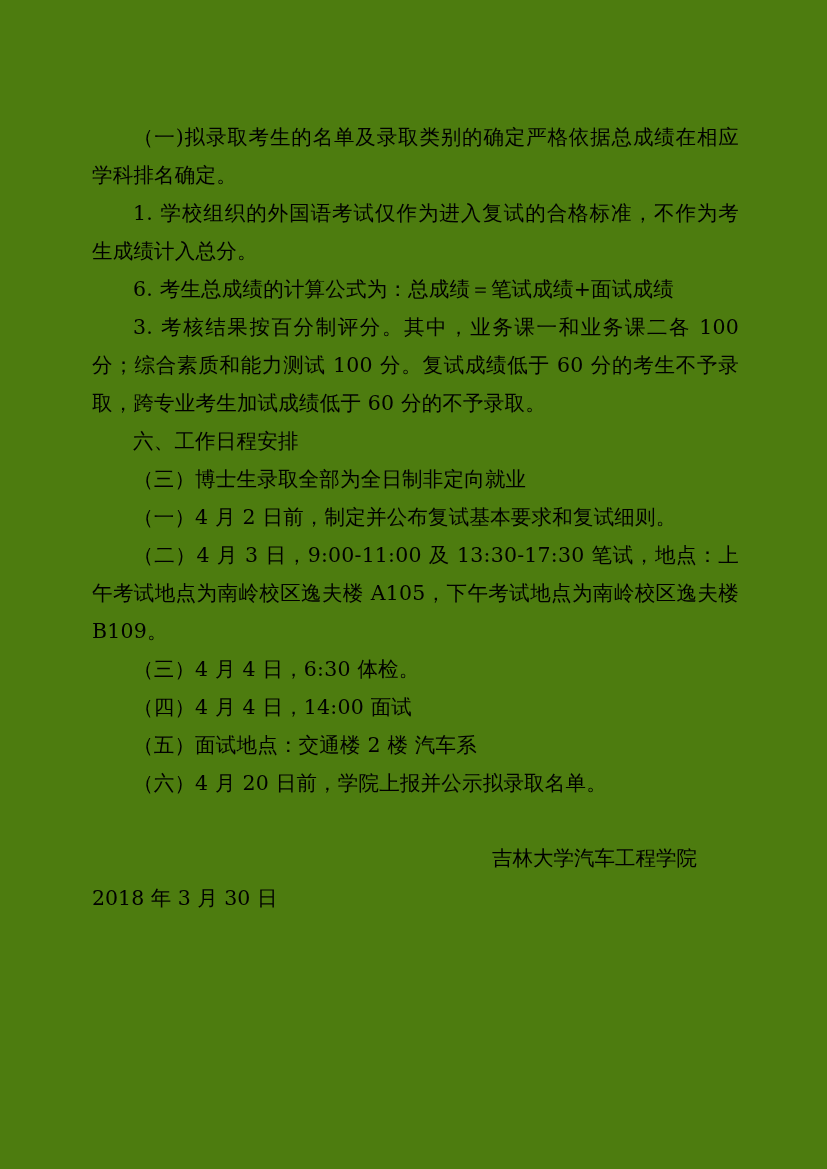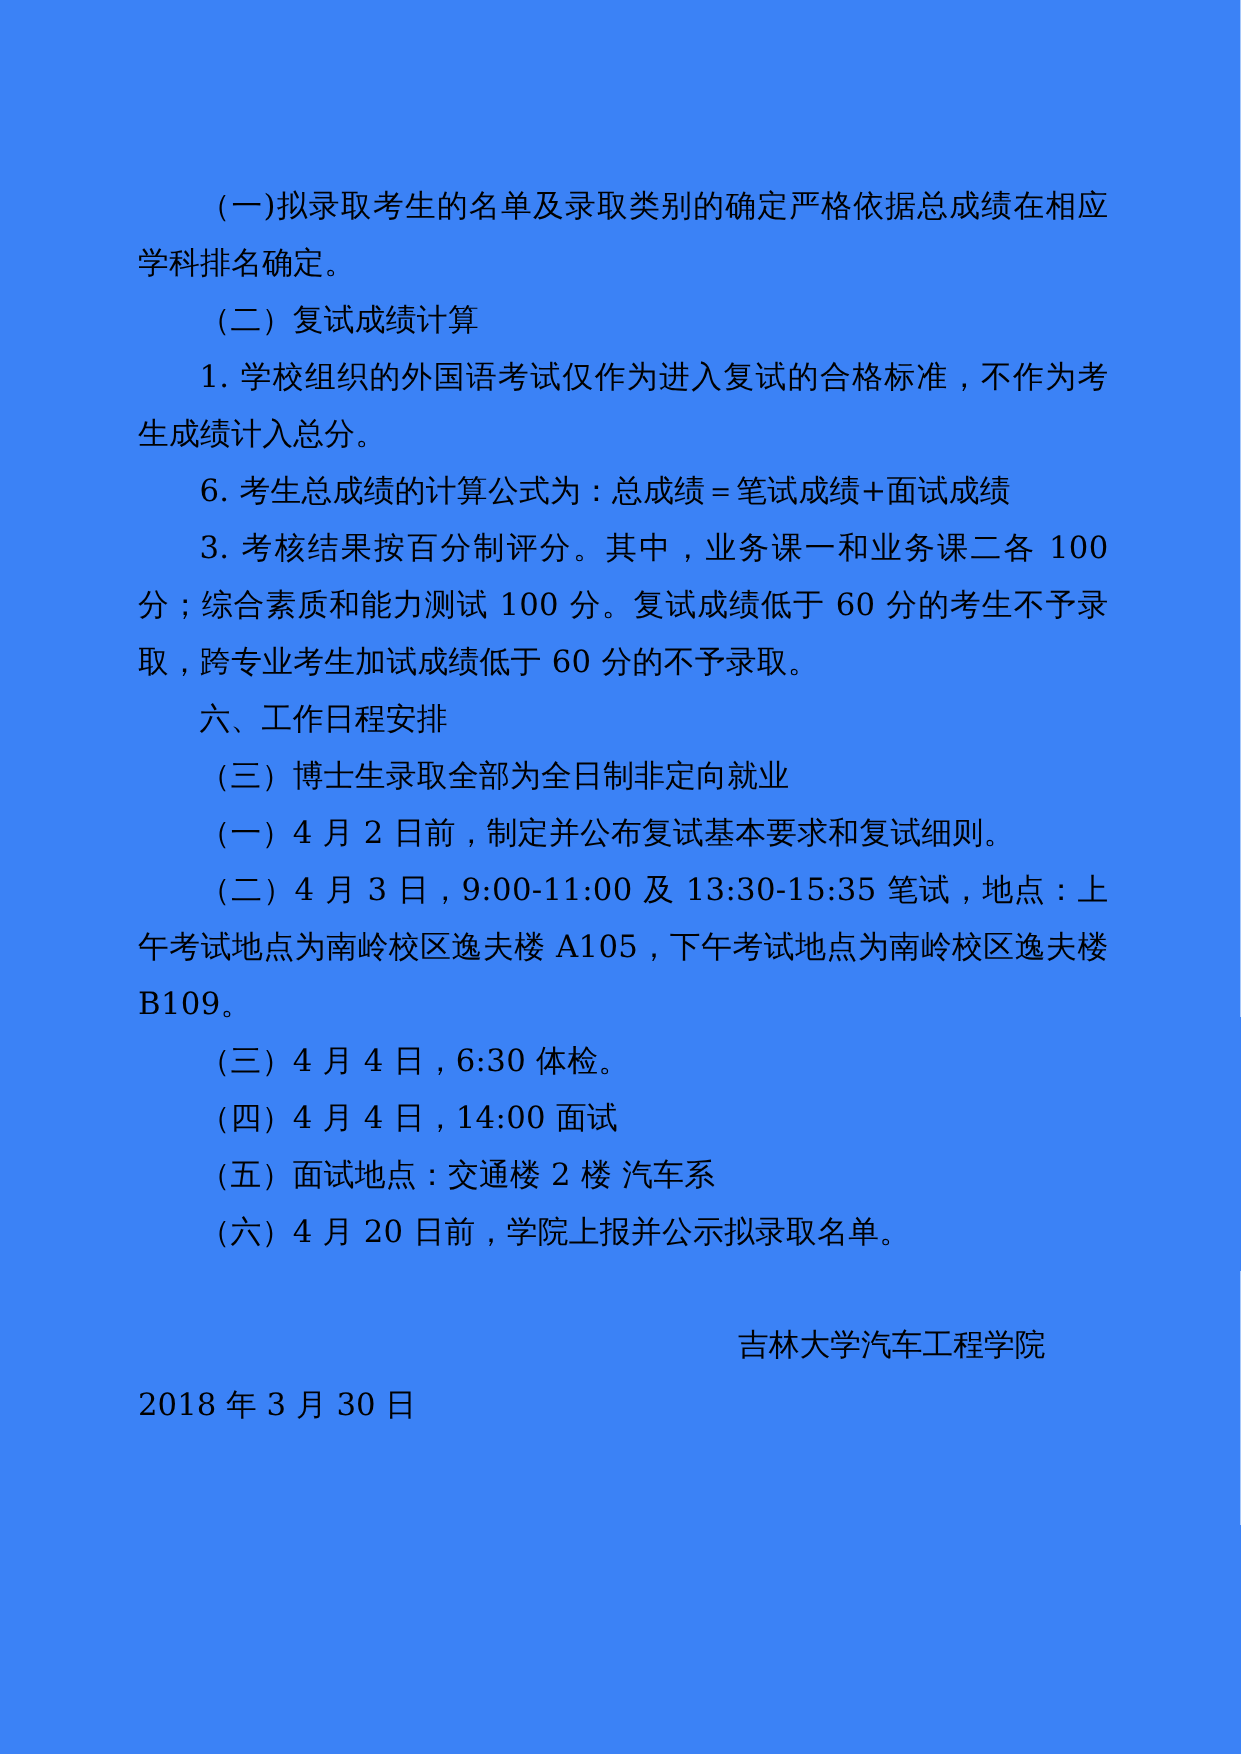--- a/index.html
+++ b/index.html
@@ -13,21 +13,21 @@
     font-family: "DejaVu Serif", "Liberation Serif", serif;
     color: #000000;
     overflow: hidden;
   }
   .page {
     position: relative;
     width: 827px;
     height: 1169px;
     box-sizing: border-box;
     padding: 118px 88px 60px 92px;
-    background: #3b82f6;
+    background: #4d7c0f;
   }
   .doc-body {
     font-size: 20.5px;
     line-height: 38px;
     text-align: justify;
     text-justify: inter-ideograph;
     letter-spacing: 0.2px;
   }
   p {
     margin: 0;
@@ -48,28 +48,27 @@
   .date-line {
     padding-right: 62px;
   }
 </style>
 </head>
 <body>
 
 <div class="page">
   <div class="doc-body">
     <p class="indent">（一)拟录取考生的名单及录取类别的确定严格依据总成绩在相应学科排名确定。</p>
-    <p class="indent">（二）复试成绩计算</p>
     <p class="indent">1. 学校组织的外国语考试仅作为进入复试的合格标准，不作为考生成绩计入总分。</p>
     <p class="indent">6. 考生总成绩的计算公式为：总成绩＝笔试成绩+面试成绩</p>
     <p class="indent">3. 考核结果按百分制评分。其中，业务课一和业务课二各 100 分；综合素质和能力测试 100 分。复试成绩低于 60 分的考生不予录取，跨专业考生加试成绩低于 60 分的不予录取。</p>
     <p class="indent">六、工作日程安排</p>
     <p class="indent">（三）博士生录取全部为全日制非定向就业</p>
     <p class="indent">（一）4 月 2 日前，制定并公布复试基本要求和复试细则。</p>
-    <p class="indent">（二）4 月 3 日，9:00-11:00 及 13:30-15:35 笔试，地点：上午考试地点为南岭校区逸夫楼 A105，下午考试地点为南岭校区逸夫楼 B109。</p>
+    <p class="indent">（二）4 月 3 日，9:00-11:00 及 13:30-17:30 笔试，地点：上午考试地点为南岭校区逸夫楼 A105，下午考试地点为南岭校区逸夫楼 B109。</p>
     <p class="indent">（三）4 月 4 日，6:30 体检。</p>
     <p class="indent">（四）4 月 4 日，14:00 面试</p>
     <p class="indent">（五）面试地点：交通楼 2 楼  汽车系</p>
     <p class="indent">（六）4 月 20 日前，学院上报并公示拟录取名单。</p>
   </div>
 
   <div class="sign-block">
     <p class="sign-line">吉林大学汽车工程学院</p>
     <p class="date-line">2018 年 3 月 30 日</p>
   </div>

